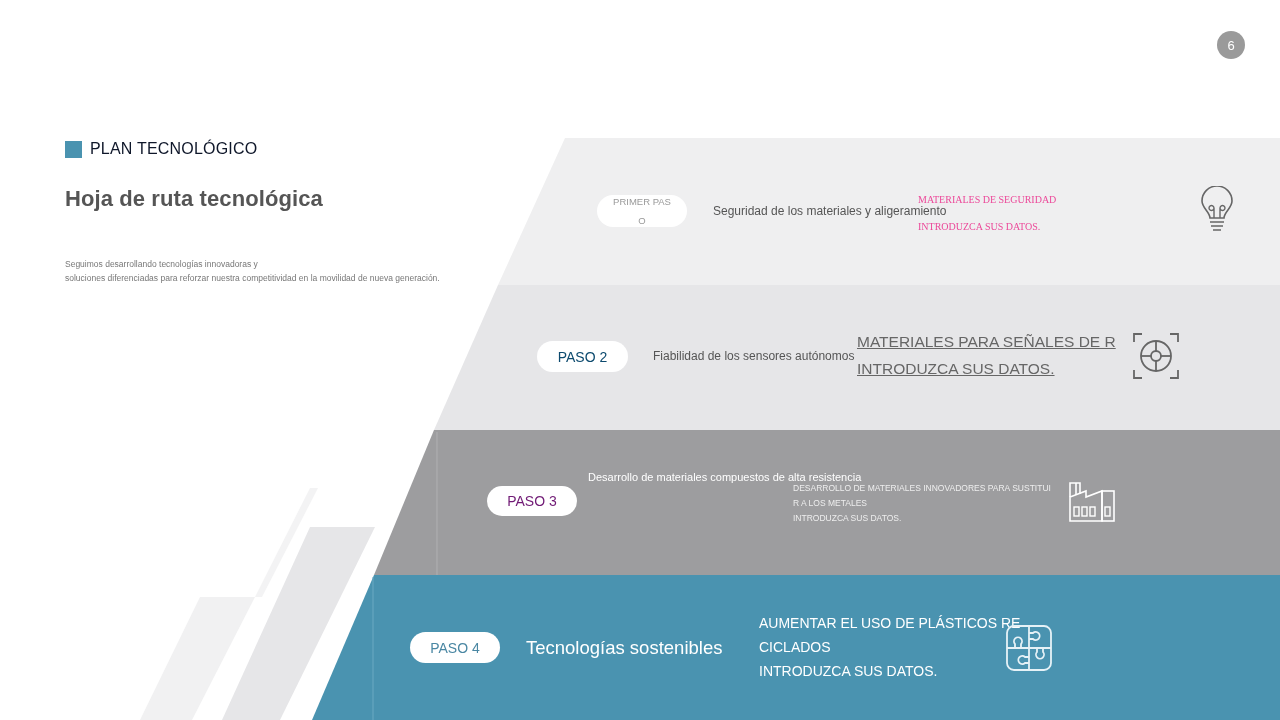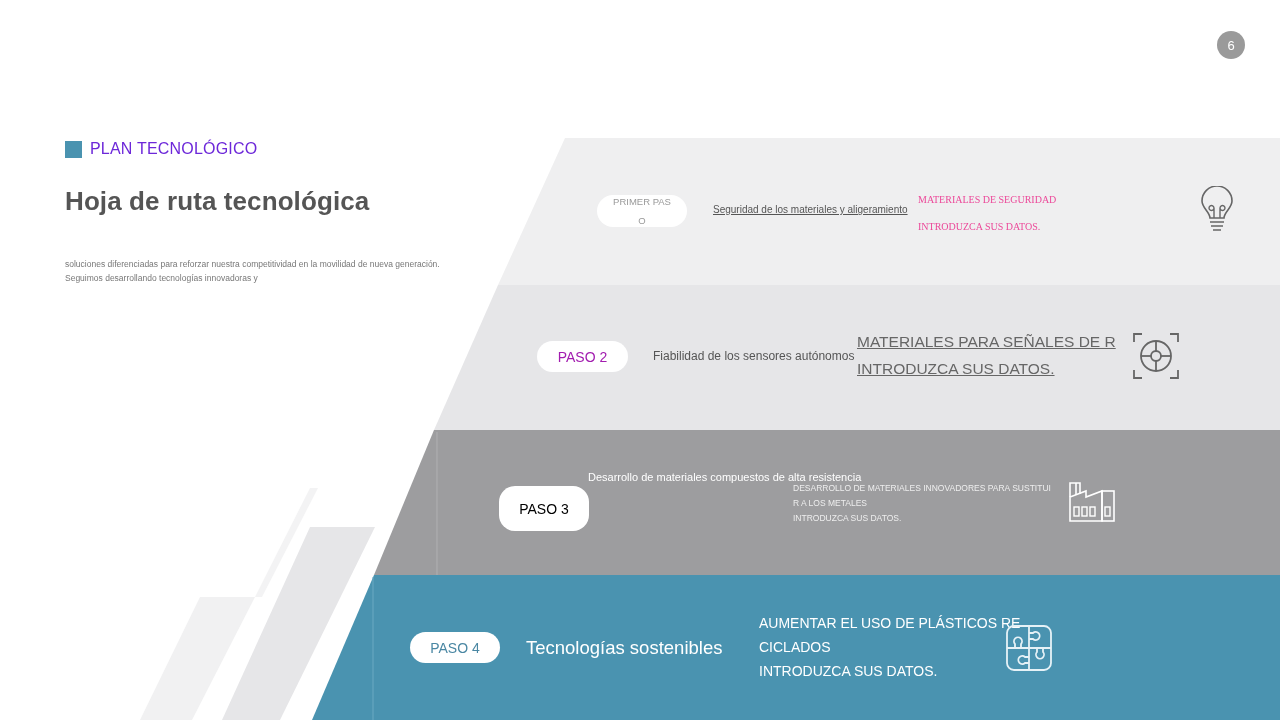--- a/index.html
+++ b/index.html
@@ -7,23 +7,23 @@
   body { position: relative; font-family: "Liberation Sans", "DejaVu Sans", sans-serif; color: #555; }
 
   .page-num {
     position: absolute; left: 1217px; top: 31px; width: 28px; height: 28px;
     border-radius: 50%; background: #9a9a9a; color: #fff; font-size: 13px;
     display: flex; align-items: center; justify-content: center;
   }
 
   .section-tag { position: absolute; left: 65px; top: 140px; display: flex; align-items: center; }
   .section-tag .sq { width: 17px; height: 17px; background: #4a93b0; margin-right: 8px; }
-  .section-tag .lbl { font-size: 16px; color: #6d28d9; letter-spacing: 0.2px; }
+  .section-tag .lbl { font-size: 16px; color: #0f172a; letter-spacing: 0.2px; }
 
-  .title { position: absolute; left: 65px; top: 186px; font-size: 26px; font-weight: bold; color: #555; letter-spacing: 0.1px; }
+  .title { position: absolute; left: 65px; top: 186px; font-size: 22px; font-weight: bold; color: #555; letter-spacing: 0.1px; }
   .desc { position: absolute; left: 65px; top: 257px; font-size: 8.5px; line-height: 14px; color: #777; }
 
   
   .shapes { position: absolute; left: 0; top: 0; width: 1280px; height: 720px; }
   .pill {
     position: absolute; background: #fff; border-radius: 16px;
     display: flex; align-items: center; justify-content: center; text-align: center;
   }
   .step-title { position: absolute; white-space: nowrap; }
   .step-desc { position: absolute; text-transform: uppercase; }
@@ -53,63 +53,63 @@
 <div class="page-num">6</div>
 
 <div class="section-tag">
   <div class="sq"></div>
   <span class="lbl">PLAN TECNOLÓGICO</span>
 </div>
 
 <h1 class="title">Hoja de ruta tecnológica</h1>
 
 <div class="desc">
+  <div>Seguimos desarrollando tecnologías innovadoras y</div>
   <div>soluciones diferenciadas para reforzar nuestra competitividad en la movilidad de nueva generación.</div>
-  <div>Seguimos desarrollando tecnologías innovadoras y</div>
 </div>
 
 <div>
   <div class="pill" style="left:597px; top:195px; width:90px; height:32px; flex-direction:column; font-size:9.5px; color:#999; line-height:13px;justify-content:space-between;">
     <span>PRIMER PAS</span>
     <span>O</span>
   </div>
-  <div class="step-title" style="left:713px; top:204px; font-size:10px; color:#555;text-decoration:underline;">Seguridad de los materiales y aligeramiento</div>
+  <div class="step-title" style="left:713px; top:204px; font-size:12px; color:#555;">Seguridad de los materiales y aligeramiento</div>
   <div class="step-desc" style="left:918px; top:186px; font-size:10px; line-height:27px; color:#ec4899;font-family:Liberation Serif, serif;">
     <div>MATERIALES DE SEGURIDAD</div>
     <div>INTRODUZCA SUS DATOS.</div>
   </div>
   <svg class="icon" style="left:1198px; top:186px;" width="38" height="48" viewBox="0 0 38 48">
     <path d="M12 32 C12 26 4 22 4 15 A15 15 0 0 1 34 15 C34 22 26 26 26 32 Z" fill="none" stroke="#666" stroke-width="1.6"></path>
     <path d="M16 32 V22 a2.5 2.5 0 1 1 0 -0.1 M22 32 V22 a2.5 2.5 0 1 0 0 -0.1" fill="none" stroke="#666" stroke-width="1.4"></path>
     <line x1="12" y1="36" x2="26" y2="36" stroke="#666" stroke-width="1.5"></line>
     <line x1="13" y1="40" x2="25" y2="40" stroke="#666" stroke-width="1.5"></line>
     <line x1="15" y1="44" x2="23" y2="44" stroke="#666" stroke-width="1.5"></line>
   </svg>
 </div>
 
 <div>
-  <div class="pill" style="left:537px; top:341px; width:91px; height:31px; font-size:14px; color:#a21caf;">PASO 2</div>
+  <div class="pill" style="left:537px; top:341px; width:91px; height:31px; font-size:14px; color:#0c4a6e;">PASO 2</div>
   <div class="step-title" style="left:653px; top:349px; font-size:12px; color:#555;">Fiabilidad de los sensores autónomos</div>
   <div class="step-desc" style="left:857px; top:328px; font-size:15.5px; line-height:27px; color:#666;text-decoration:underline;">
     <div>MATERIALES PARA SEÑALES DE R</div>
     <div>INTRODUZCA SUS DATOS.</div>
   </div>
   <svg class="icon" style="left:1132px; top:332px;" width="48" height="48" viewBox="0 0 48 48">
     <path d="M2 10 V2 H10 M38 2 H46 V10 M46 38 V46 H38 M10 46 H2 V38" fill="none" stroke="#666" stroke-width="1.8"></path>
     <circle cx="24" cy="24" r="15" fill="none" stroke="#666" stroke-width="1.8"></circle>
     <circle cx="24" cy="24" r="5" fill="none" stroke="#666" stroke-width="1.8"></circle>
     <line x1="24" y1="9" x2="24" y2="19" stroke="#666" stroke-width="1.8"></line>
     <line x1="24" y1="29" x2="24" y2="39" stroke="#666" stroke-width="1.8"></line>
     <line x1="9" y1="24" x2="19" y2="24" stroke="#666" stroke-width="1.8"></line>
     <line x1="29" y1="24" x2="39" y2="24" stroke="#666" stroke-width="1.8"></line>
   </svg>
 </div>
 
 <div>
-  <div class="pill" style="left:499px; top:486px; width:90px; height:45px; font-size:14px; color:#000000;">PASO 3</div>
+  <div class="pill" style="left:487px; top:486px; width:90px; height:30px; font-size:14px; color:#701a75;">PASO 3</div>
   <div class="step-title" style="left:588px; top:471px; font-size:11px; color:#fff;">Desarrollo de materiales compuestos de alta resistencia</div>
   <div class="step-desc" style="left:793px; top:481px; font-size:8.5px; line-height:15px; color:#eee;">
     <div>DESARROLLO DE MATERIALES INNOVADORES PARA SUSTITUI</div>
     <div>R A LOS METALES</div>
     <div>INTRODUZCA SUS DATOS.</div>
   </div>
   <svg class="icon" style="left:1068px; top:481px;" width="48" height="42" viewBox="0 0 48 42">
     <path d="M2 40 V16 L18 10 V16 L34 10 V40 Z" fill="none" stroke="#fff" stroke-width="1.6"></path>
     <path d="M2 16 V2 H12 V13 M8 2 V14" fill="none" stroke="#fff" stroke-width="1.6"></path>
     <rect x="34" y="10" width="12" height="30" fill="none" stroke="#fff" stroke-width="1.6"></rect>

